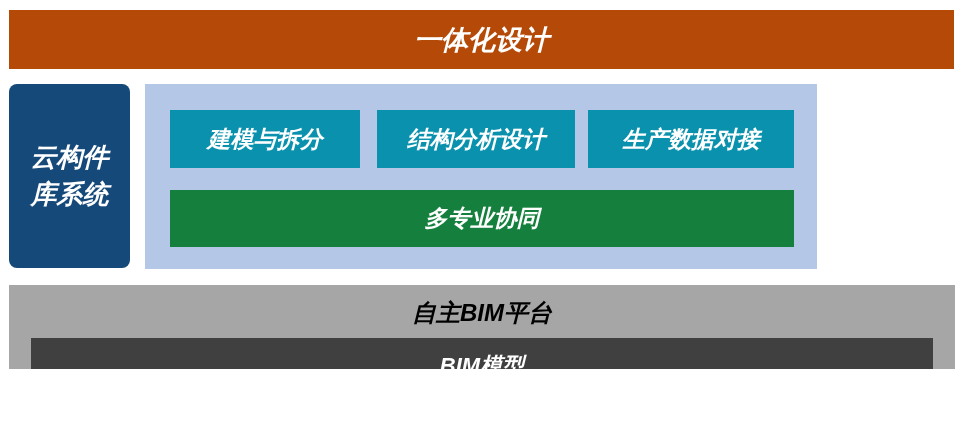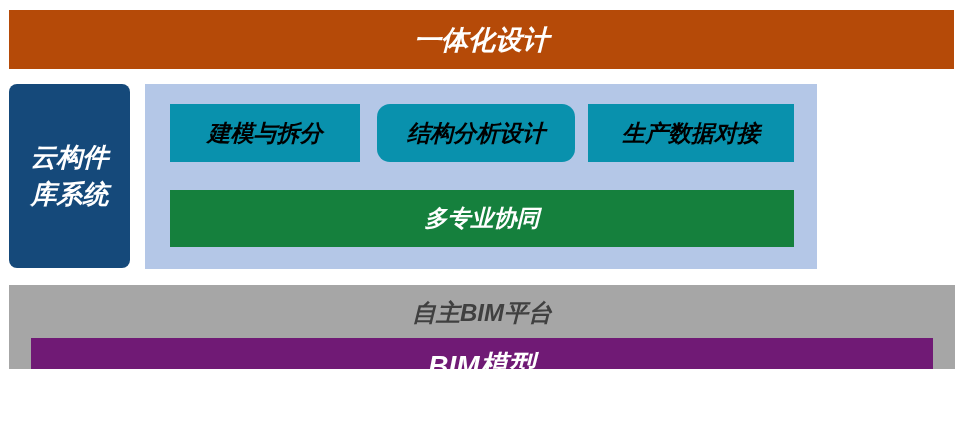--- a/index.html
+++ b/index.html
@@ -31,49 +31,49 @@
   .side-box .side-label {
     display: inline-block; width: 82px; word-break: break-all;
   }
   .side-left  { left: 9px;   top: 84px; width: 121px; height: 184px; }
   .side-right { left: 834px; top: 84px; width: 120px; height: 186px; }
   .middle-panel {
     position: absolute; left: 145px; top: 84px; width: 672px; height: 185px;
     background: #B4C7E7;
   }
   .teal-box {
-    position: absolute; height: 58px; top: 20px;
+    position: absolute; height: 58px; top: 26px;
     background: #0991AD;
     display: flex; align-items: center; justify-content: center;
-    color: #000000; font-size: 23px; font-weight: bold;
+    color: #ffffff; font-size: 23px; font-weight: bold;
     white-space: nowrap;
   }
   .teal-1 { left: 25px;  width: 190px; }
-  .teal-2 { left: 232px; width: 198px; border-radius: 13px; }
+  .teal-2 { left: 232px; width: 198px; }
   .teal-3 { left: 443px; width: 206px; }
   .wide-box {
     position: absolute; left: 25px; top: 106px; width: 624px; height: 57px;
     background: #15803d;
     display: flex; align-items: center; justify-content: center;
     color: #ffffff; font-size: 23px; font-weight: bold;
   }
   .bottom-panel {
     position: absolute; left: 9px; top: 285px; width: 946px; height: 126px;
     background: #A6A6A6;
   }
   .platform-label {
     position: absolute; left: 0; top: 10px; width: 100%; height: 36px;
     display: flex; align-items: center; justify-content: center;
-    color: #404040; font-size: 24px; font-weight: bold;
+    color: #000000; font-size: 24px; font-weight: bold;
   }
   .green-box {
     position: absolute; left: 22px; top: 53px; width: 902px; height: 56px;
-    background: #701a75;
+    background: #404040;
     display: flex; align-items: center; justify-content: center;
-    color: #ffffff; font-size: 28px; font-weight: bold;
+    color: #ffffff; font-size: 22px; font-weight: bold;
   }
 </style>
 </head>
 <body>
 
 <div class="canvas">
 
   <div class="banner-orange">
     <span>一体化设计</span>
   </div>

